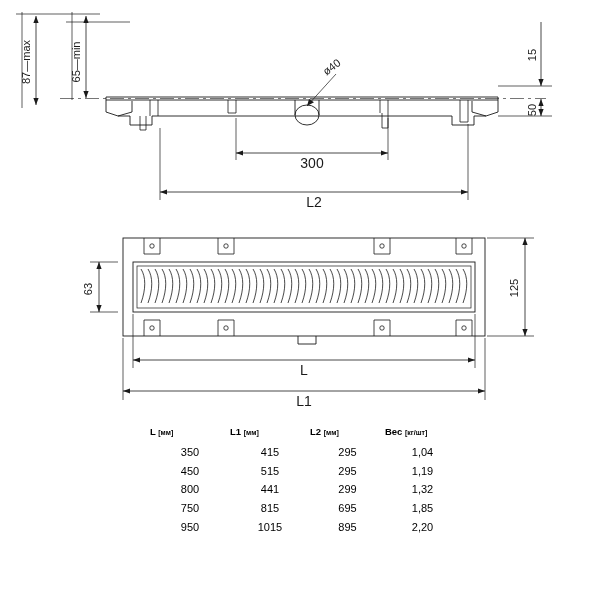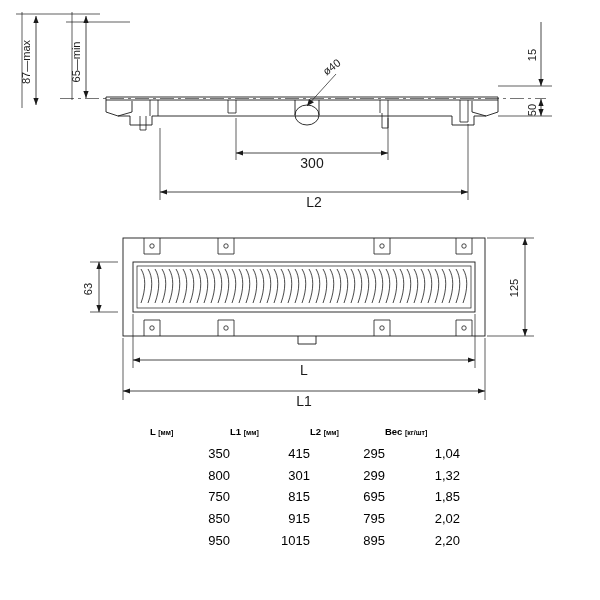--- a/index.html
+++ b/index.html
@@ -2,21 +2,21 @@
 <html><head>
 <meta charset="utf-8">
 <style>
   html,body{margin:0;padding:0;background:#ffffff;}
   body{width:600px;height:600px;font-family:"Liberation Sans",sans-serif;color:#000;}
   #stage{position:relative;width:600px;height:600px;overflow:hidden;}
   svg{position:absolute;left:0;top:0;}
   .tbl{position:absolute;left:150px;top:424px;width:310px;font-size:9px;}
   .tbl table{border-collapse:collapse;width:100%;}
   .tbl th{font-weight:bold;font-size:9.5px;text-align:left;padding:2px 0 6px 0;}
-  .tbl td{padding:3.3px 0;font-size:13px;text-align:right;}
+  .tbl td{padding:3.3px 0;font-size:11px;text-align:center;}
   .tbl th span.u{font-size:7px;}
   .c1{width:80px;} .c2{width:80px;} .c3{width:75px;} .c4{width:75px;}
 </style>
 </head>
 <body>
 <div id="stage">
 
 <svg width="600" height="600" viewBox="0 0 600 600">
   <g stroke="#1a1a1a" fill="none" stroke-width="1">
 
@@ -262,38 +262,38 @@
       </tr>
     </thead>
     <tbody>
       <tr>
         <td>350</td>
         <td>415</td>
         <td>295</td>
         <td>1,04</td>
       </tr>
       <tr>
+        <td>450</td>
+        <td>515</td>
+        <td>295</td>
+        <td>1,19</td>
+      </tr>
+      <tr>
         <td>800</td>
-        <td>301</td>
+        <td>441</td>
         <td>299</td>
         <td>1,32</td>
       </tr>
       <tr>
         <td>750</td>
         <td>815</td>
         <td>695</td>
         <td>1,85</td>
       </tr>
       <tr>
-        <td>850</td>
-        <td>915</td>
-        <td>795</td>
-        <td>2,02</td>
-      </tr>
-      <tr>
         <td>950</td>
         <td>1015</td>
         <td>895</td>
         <td>2,20</td>
       </tr>
     </tbody>
   </table>
 </div>
 
 </div>

